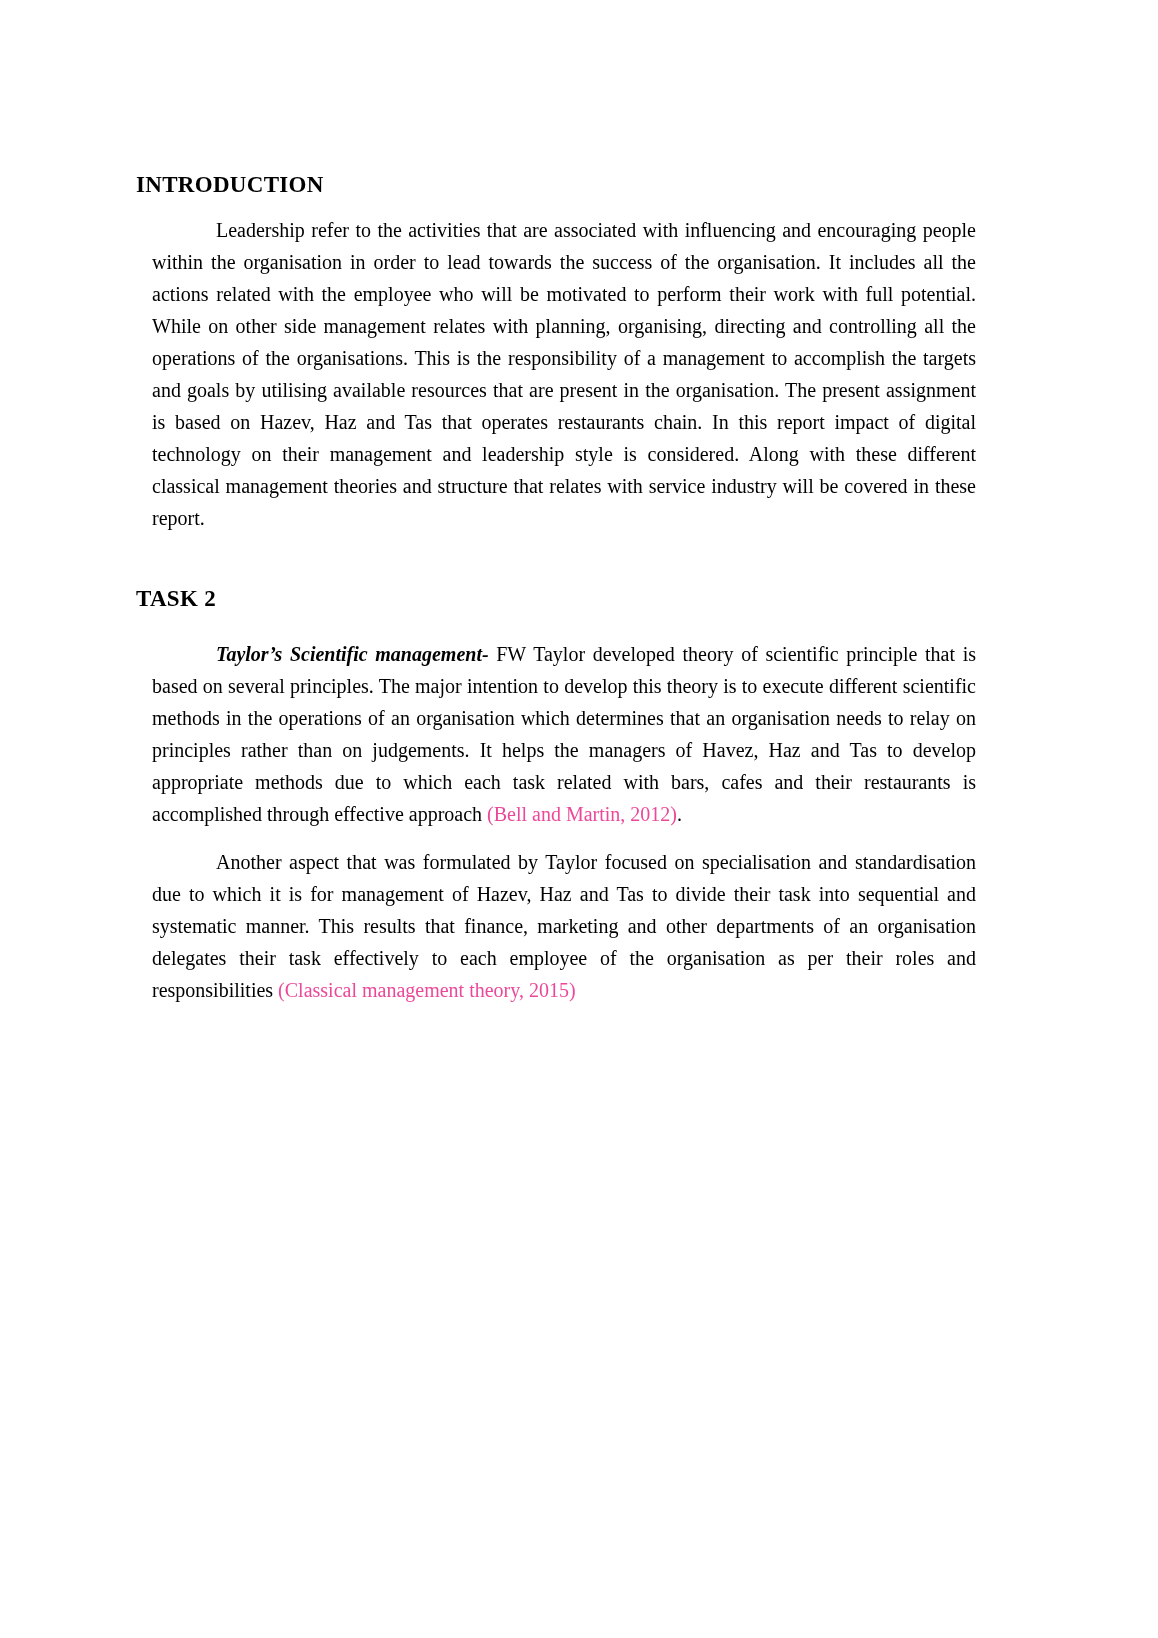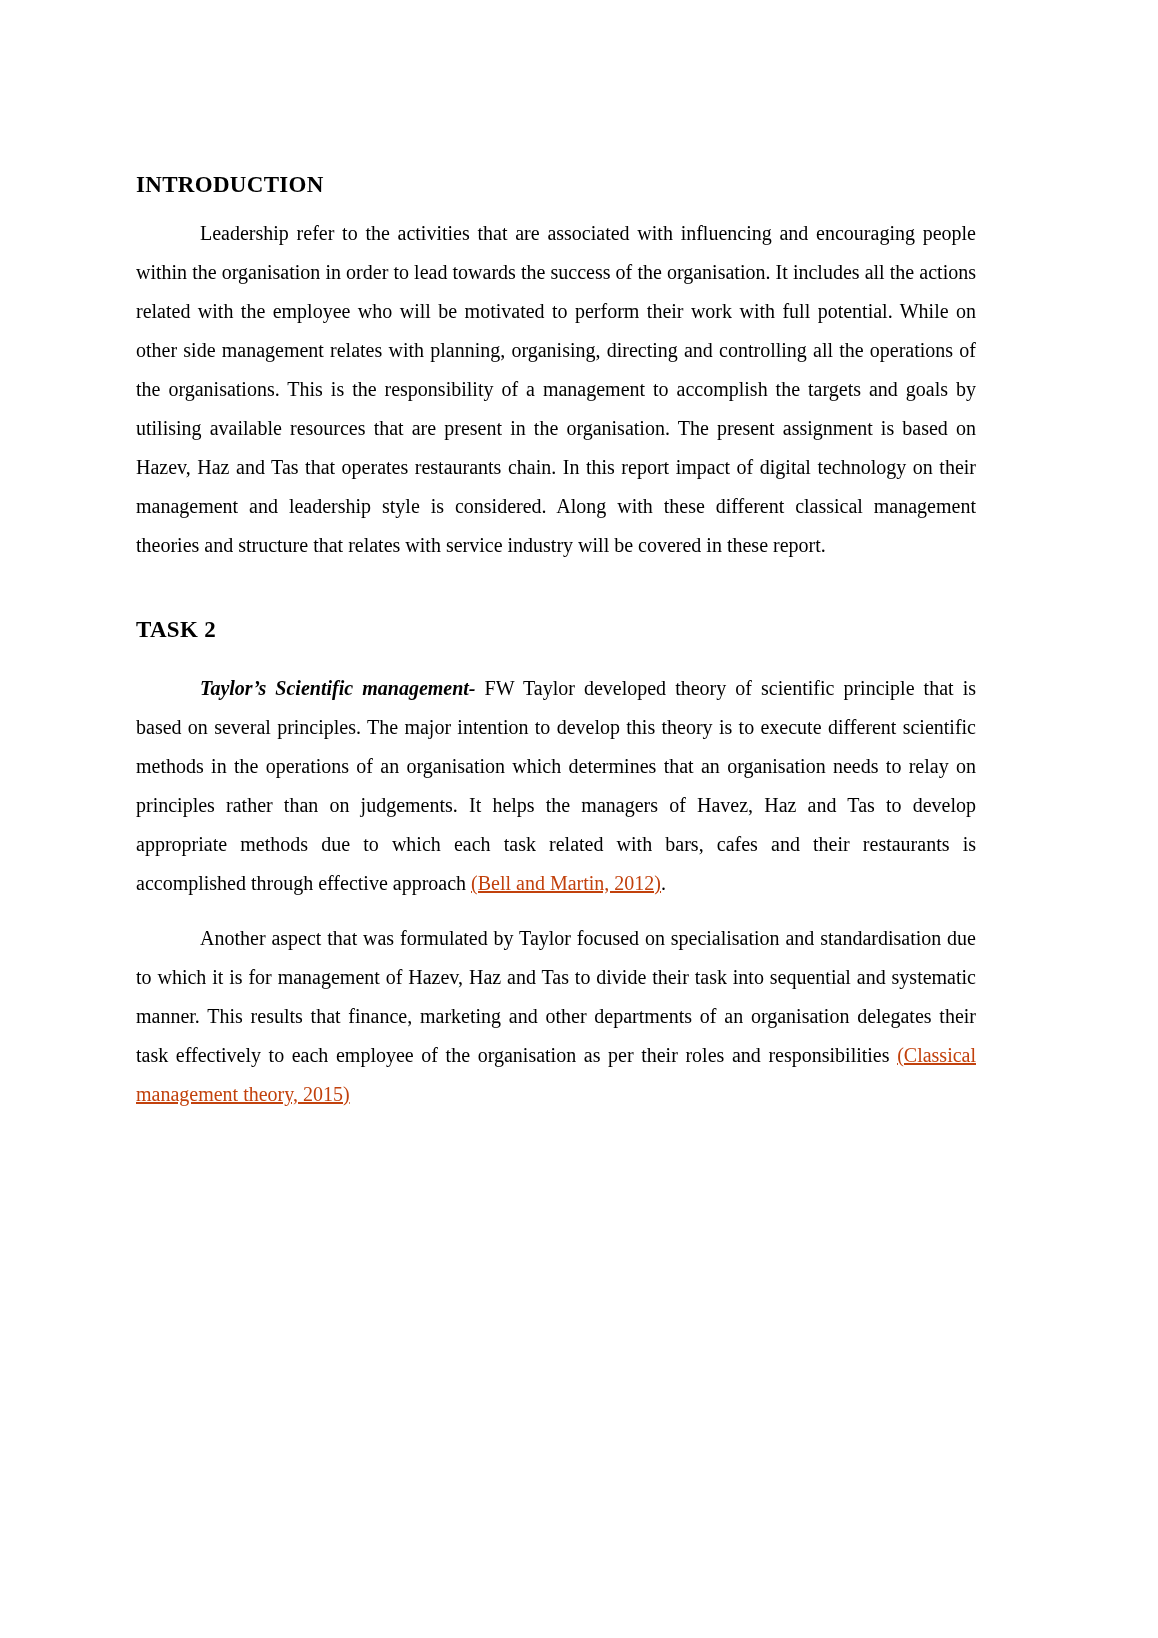--- a/index.html
+++ b/index.html
@@ -21,36 +21,36 @@
     font-size: 23px;
     font-weight: bold;
     letter-spacing: 0.3px;
     margin: 0 0 16px 0;
   }
   h1.task-heading {
     margin: 52px 0 26px 0;
   }
   p.body-para {
     font-size: 20px;
-    line-height: 39px;
+    line-height: 32px;
     text-align: justify;
-    margin: 0 0 16px 0;
+    margin: 0 0 16px 16px;
   }
   p.indent { text-indent: 64px; }
   p.subheading {
     font-size: 20px;
     line-height: 39px;
     text-decoration: underline;
     margin: 0 0 12px 0;
   }
   .lead-bi {
     font-weight: bold;
     font-style: italic;
   }
-  .cite { color: #c2410c; text-decoration: underline; }
+  .cite { color: #ec4899; }
   .para-gap { margin-bottom: 18px; }
 </style>
 </head>
 <body>
 
 <div class="page">
   <div class="content">
 
     <h1 class="doc-heading">INTRODUCTION</h1>
 

